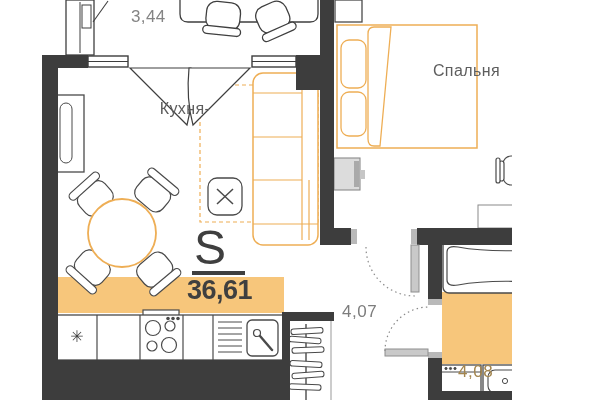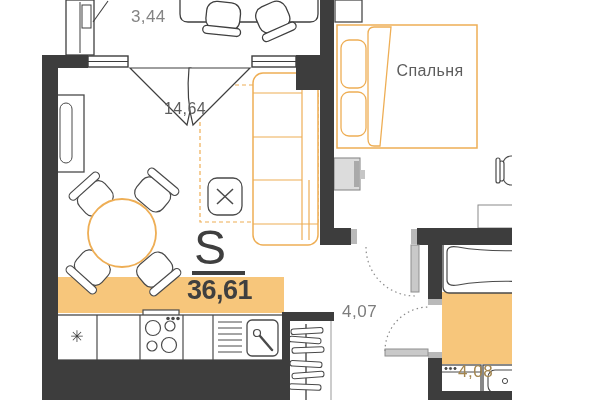--- a/index.html
+++ b/index.html
@@ -3,21 +3,21 @@
 <meta charset="utf-8">
 <style>
   html,body{margin:0;padding:0;background:#ffffff;}
   #plan{position:relative;width:512px;height:400px;background:#ffffff;overflow:hidden;
         font-family:"Liberation Sans", sans-serif;}
   #plan svg{position:absolute;left:0;top:0;}
   .lbl{position:absolute;color:#5d5d5d;font-size:16px;letter-spacing:.4px;line-height:20px;
        white-space:nowrap;}
   .area-num{color:#7d7d7d;font-size:17px;letter-spacing:.5px;}
   .kitchen-label{left:100px;top:99px;width:170px;text-align:center;}
-  .bedroom-label{left:360px;top:61px;width:140px;text-align:center;}
+  .bedroom-label{left:360px;top:61px;width:140px;text-align:right;}
   .balcony-area{left:131px;top:7px;color:#848484;}
   .hall-area{left:342px;top:302px;}
   .bath-area{left:458px;top:314px;color:#a3854e;margin-top:48px;}
   .total-s{position:absolute;left:194px;top:223px;font-size:48px;font-weight:400;
            color:#3f3f3f;line-height:50px;}
   .total-underline{position:absolute;left:192px;top:271px;width:53px;height:4px;background:#3f3f3f;}
   .total-value{position:absolute;left:187px;top:275px;font-size:27px;font-weight:700;
                color:#3f3f3f;letter-spacing:-0.5px;}
   .fridge-ic{position:absolute;left:60px;top:327px;width:34px;text-align:center;
              font-size:16px;color:#3f3f3f;}
@@ -254,21 +254,21 @@
     <rect x="411" y="245" width="8" height="47" fill="#c9c9c9" stroke="#8e8e8e" stroke-width="1"></rect>
     <path d="M 366,247 A 49,49 0 0 0 415,296" fill="none" stroke="#8a8a8a" stroke-width="1.2" stroke-dasharray="1.5 3.2"></path>
     <rect x="385" y="349" width="43" height="7" fill="#c9c9c9" stroke="#8e8e8e" stroke-width="1"></rect>
     <path d="M 385,351 A 44,44 0 0 1 429,307" fill="none" stroke="#8a8a8a" stroke-width="1.2" stroke-dasharray="1.5 3.2"></path>
   </g>
 </svg>
 
   <div class="lbl balcony-area" style="font-size:17px;">3,44</div>
 
   <div class="lbl kitchen-label">
-    <div>14,64</div>
+    <div>Кухня-</div>
   </div>
 
   <div class="lbl bedroom-label">
     <div>Спальня</div>
   </div>
 
   <div class="total-s">S</div>
   <div class="total-underline"></div>
   <div class="total-value">36,61</div>
 

